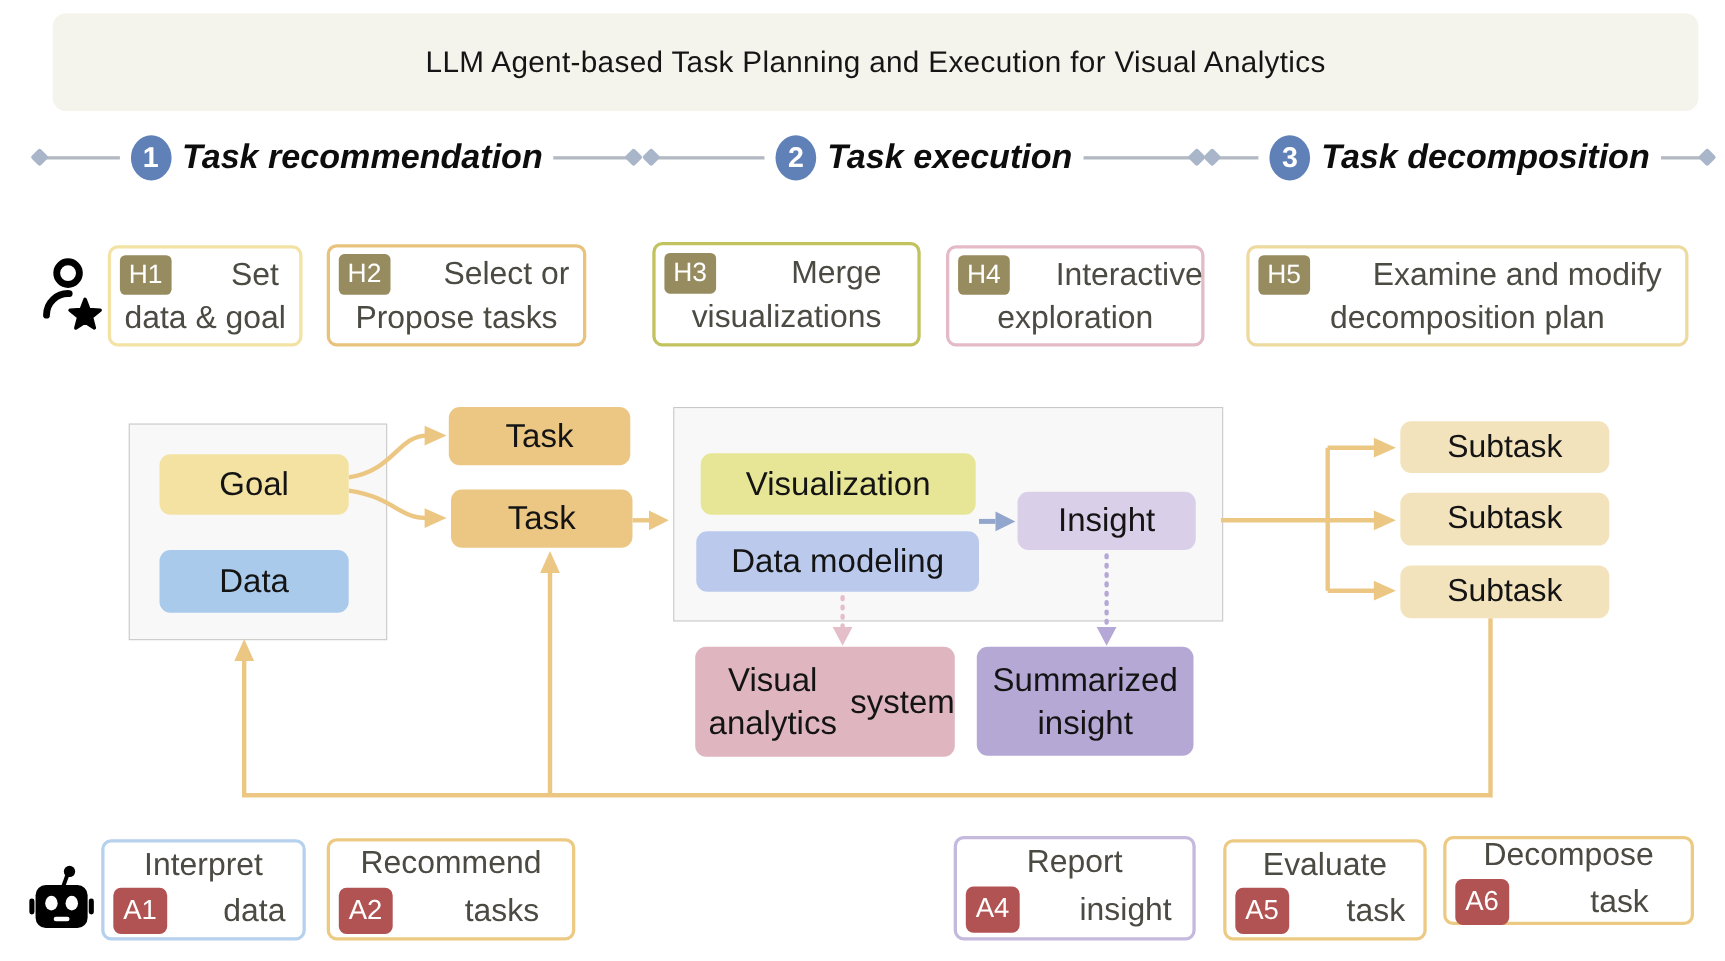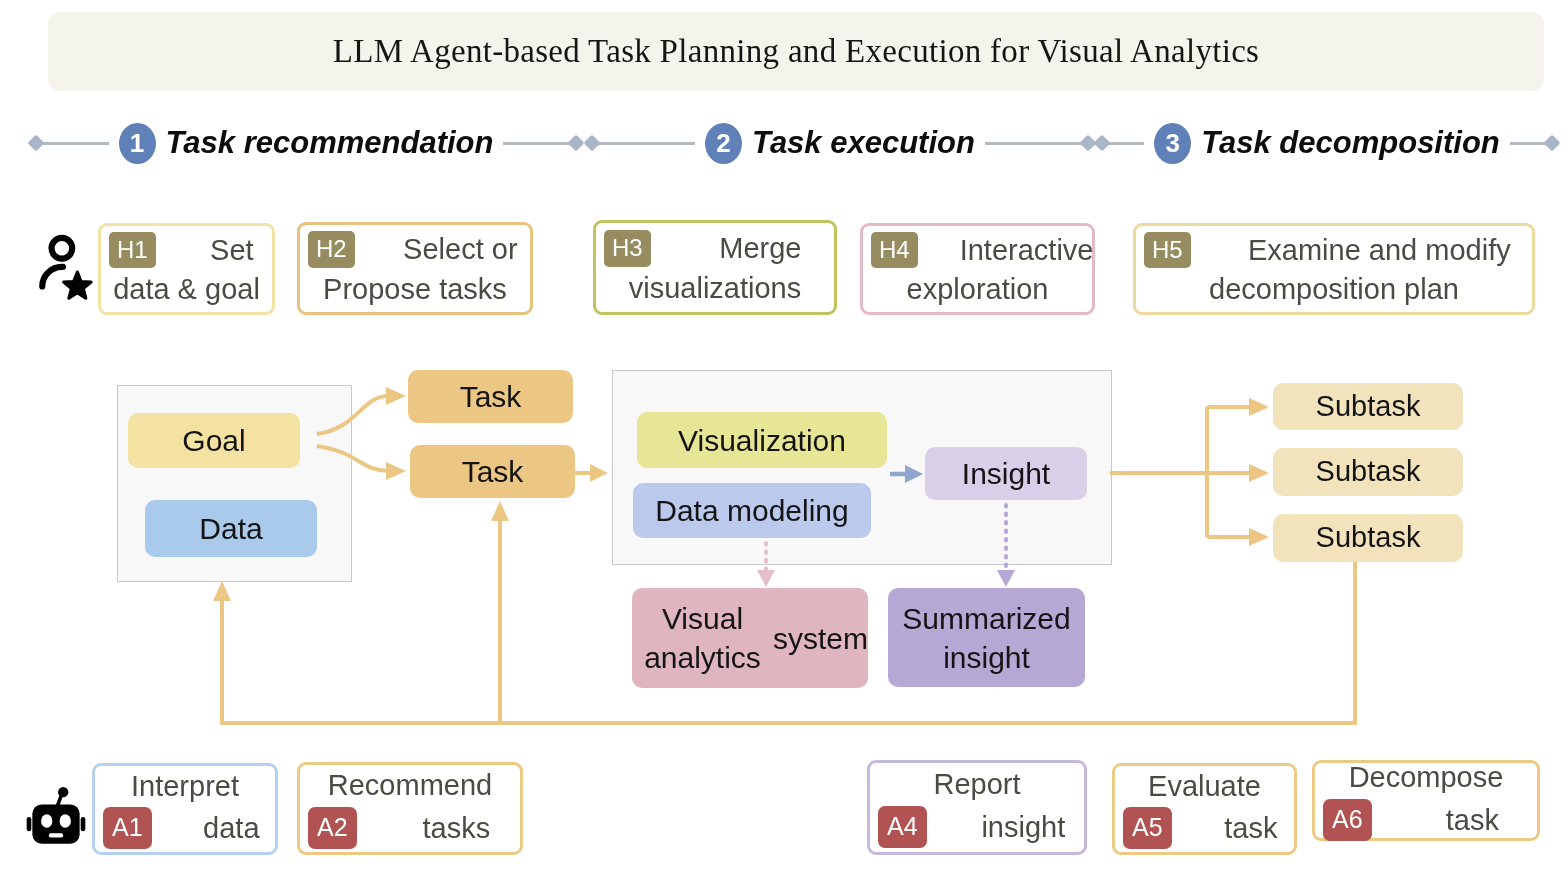--- a/index.html
+++ b/index.html
@@ -2,24 +2,24 @@
 <html style="--title-bg: #f5f4ec; --phase-blue: #5f81b8; --phase-line: #b3b9c3; --phase-diamond: #a9b5c8; --h-badge: #968c60; --a-badge: #b25353; --tan: #ecc783; --goal-fill: #f3e2a2; --data-fill: #aacaec; --task-fill: #ecc784; --subtask-fill: #f2e3bc; --vis-fill: #e7e696; --dm-fill: #bac9ec; --insight-fill: #dacfe8; --vas-fill: #dfb6c0; --sum-fill: #b5a8d5; --container-bg: #f8f8f8; --container-border: #c9c9c9; --arrow-blue: #92a5cd; --dot-pink: #e4bec9; --dot-purple: #b5a8d6;"><head>
 <meta charset="utf-8">
 <style>
   html,body{margin:0;padding:0;background:#fff;}
   .canvas{
     position:relative; width:1568px; height:874px; background:#fff; overflow:hidden;
     font-family:"Liberation Sans", sans-serif; color:#111;
   }
   
   .title-bar{
-    position:absolute; left:48px; top:12px; width:1496px; height:79px;
+    position:absolute; left:48px; top:12px; width:1496px; height:89px;
     background:var(--title-bg); border-radius:12px;
     display:flex; align-items:center; justify-content:center;
-    font-size:33px; letter-spacing:.3px; color:#151515;font-family:Liberation Serif, serif;
+    font-size:27px; letter-spacing:.3px; color:#151515;
   }
   
   .phase{position:absolute; top:120px; height:46px; display:flex; align-items:center;}
   .phase-line{flex:1; height:3px; background:var(--phase-line); min-width:18px;}
   .phase-diamond{width:12px; height:12px; background:var(--phase-diamond); transform:rotate(45deg); border-radius:2px; flex:0 0 auto;}
   .phase-num{
     flex:0 0 auto; width:37px; height:41px; border-radius:50%;
     background:var(--phase-blue); color:#fff; font-size:26px; font-weight:bold;
     display:flex; align-items:center; justify-content:center; margin-left:10px;
   }
@@ -170,26 +170,26 @@
     <path class="s-blue" d="M890 474 L905 474"></path>
     <path class="f-blue" d="M923 474 L905 465 L905 483 Z"></path>
 
     <path class="s-pink" d="M766 543 L766 572"></path>
     <path class="f-pink" d="M766 587 L757 570 L775 570 Z"></path>
 
     <path class="s-purple" d="M1006 505 L1006 572"></path>
     <path class="f-purple" d="M1006 587 L997 570 L1015 570 Z"></path>
   </svg>
 
-  <div class="pill" style="left:128px; top:413px; width:172px; height:55px; background:var(--goal-fill);">Goal</div>
+  <div class="pill" style="left:145px; top:413px; width:172px; height:55px; background:var(--goal-fill);">Goal</div>
   <div class="pill" style="left:145px; top:500px; width:172px; height:57px; background:var(--data-fill);">Data</div>
   <div class="pill" style="left:408px; top:370px; width:165px; height:53px; background:var(--task-fill);">Task</div>
   <div class="pill" style="left:410px; top:445px; width:165px; height:53px; background:var(--task-fill);">Task</div>
   <div class="pill" style="left:637px; top:412px; width:250px; height:56px; background:var(--vis-fill);">Visualization</div>
-  <div class="pill" style="left:633px; top:483px; width:238px; height:55px; background:var(--dm-fill);">Data modeling</div>
+  <div class="pill" style="left:633px; top:483px; width:257px; height:55px; background:var(--dm-fill);">Data modeling</div>
   <div class="pill" style="left:925px; top:447px; width:162px; height:53px; background:var(--insight-fill);">Insight</div>
   <div class="pill" style="left:632px; top:588px; width:236px; height:100px; background:var(--vas-fill); flex-direction:row;">
     <div>Visual analytics</div>
     <div>system</div>
   </div>
   <div class="pill" style="left:888px; top:588px; width:197px; height:99px; background:var(--sum-fill); flex-direction:column;">
     <div>Summarized</div>
     <div>insight</div>
   </div>
   <div class="pill" style="left:1273px; top:383px; width:190px; height:47px; background:var(--subtask-fill); font-size:29px;">Subtask</div>

